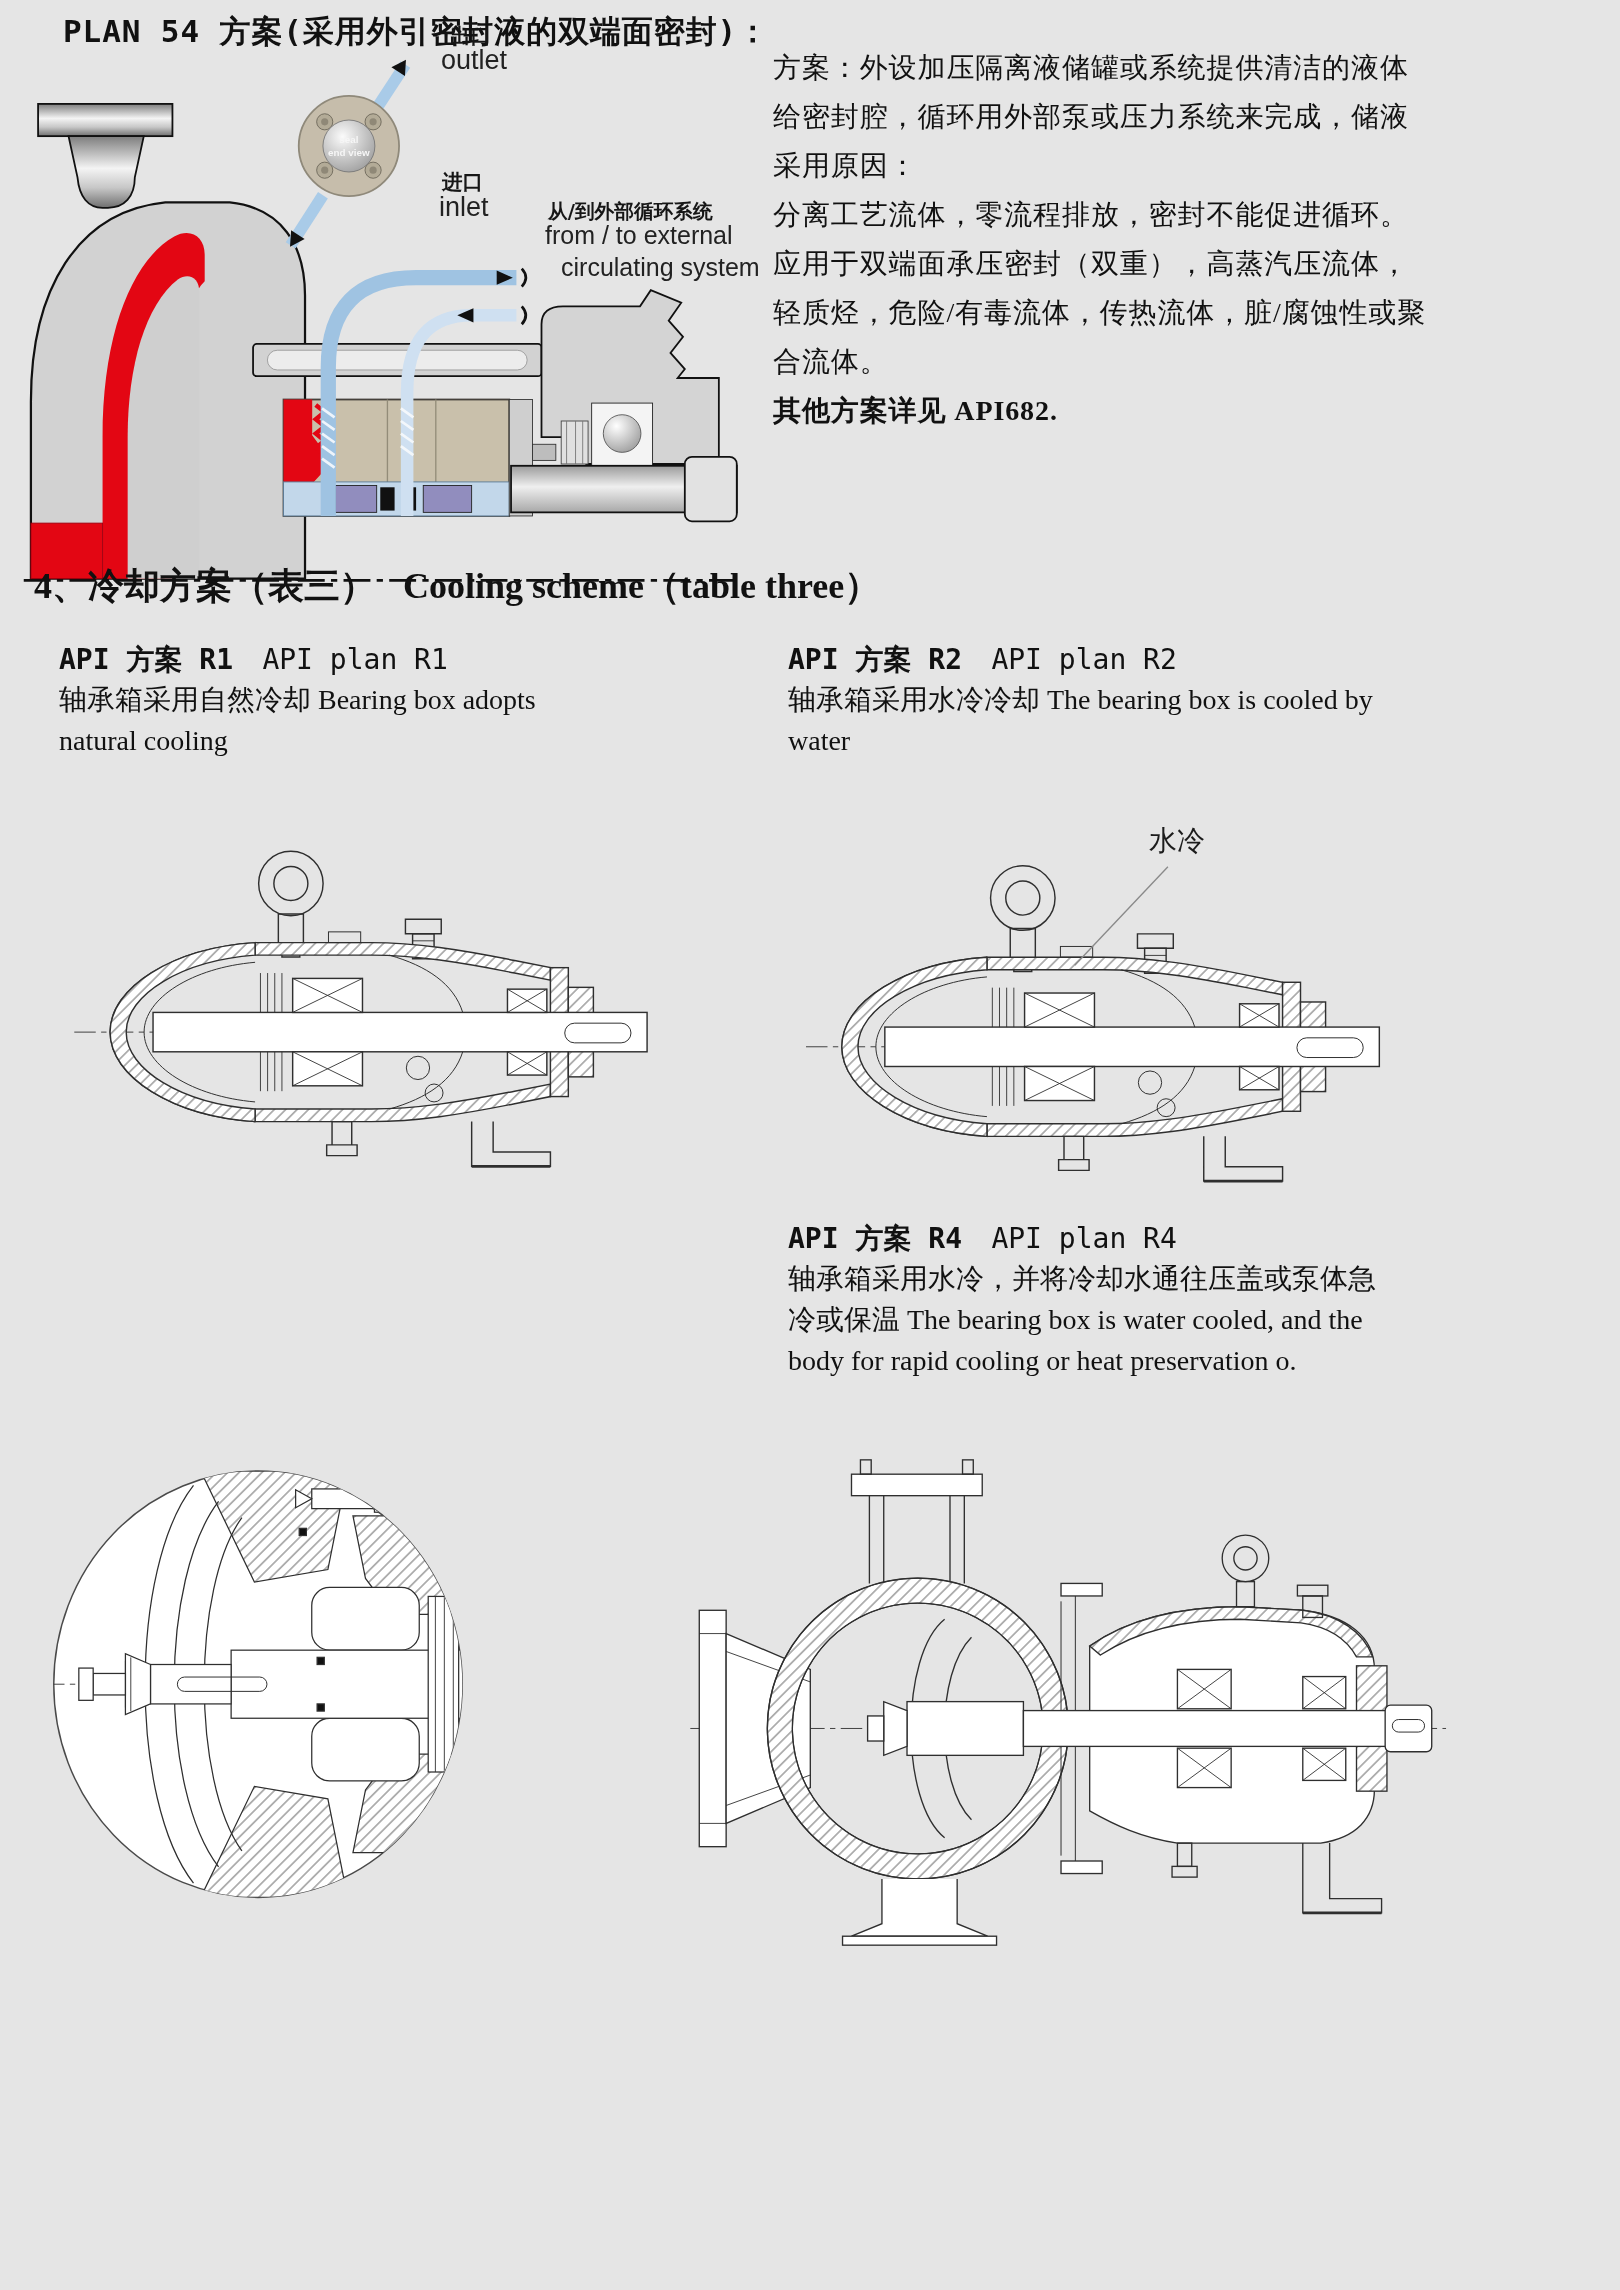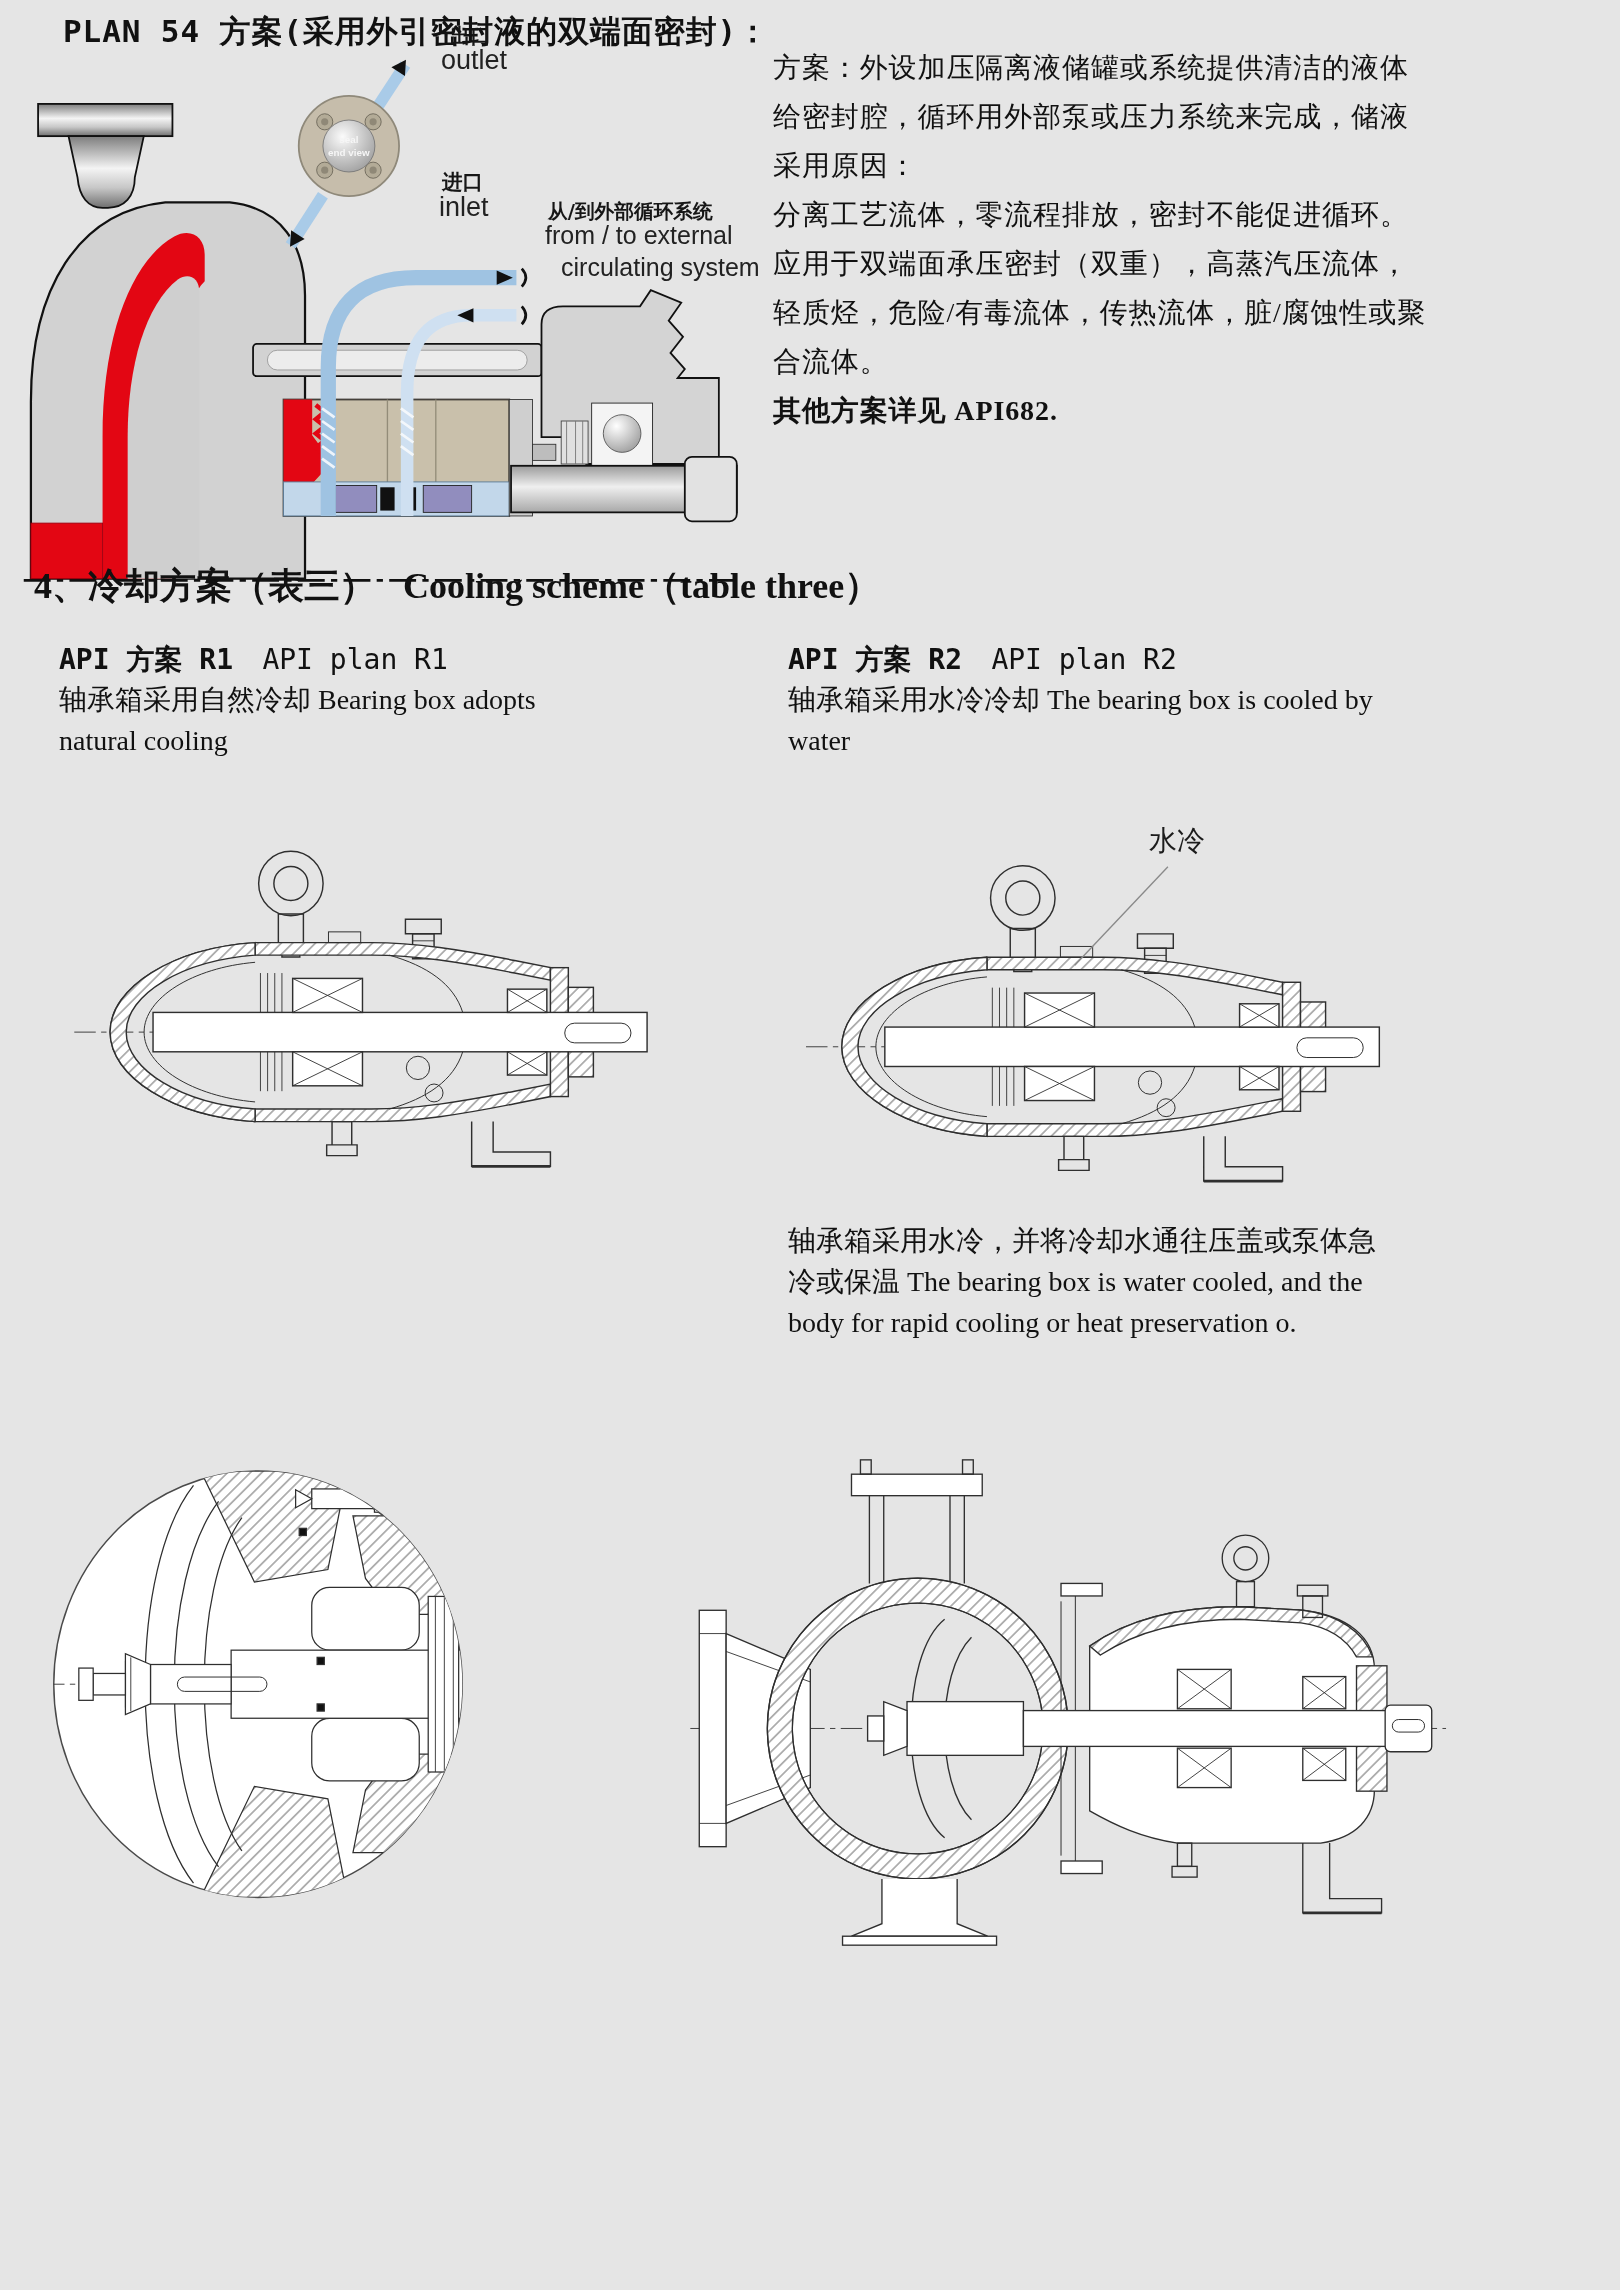--- a/index.html
+++ b/index.html
@@ -193,20 +193,24 @@
     <div class="plan-title">
       <span class="t-cn">API 方案 R2</span>
       <span class="t-en">API plan R2</span>
     </div>
     <div class="plan-line">轴承箱采用水冷冷却  The bearing box is cooled by</div>
     <div class="plan-line">water</div>
   </div>
 
 
   <div class="abs" style="left:788px;top:1220px;">
+    <div class="plan-title">
+      <span class="t-cn">API 方案 R4</span>
+      <span class="t-en">API plan R4</span>
+    </div>
     <div class="plan-line">轴承箱采用水冷，并将冷却水通往压盖或泵体急</div>
     <div class="plan-line">冷或保温  The bearing box is water cooled, and the</div>
     <div class="plan-line">body for rapid cooling or heat preservation o.</div>
   </div>
 
   <svg class="abs" style="left:67px;top:837px;" width="582" height="358" viewBox="0 0 650 400">
     <use href="#gbbox"></use>
   </svg>
 
   <svg class="abs" style="left:763px;top:811px;" width="645" height="399" viewBox="0 0 720 445">

